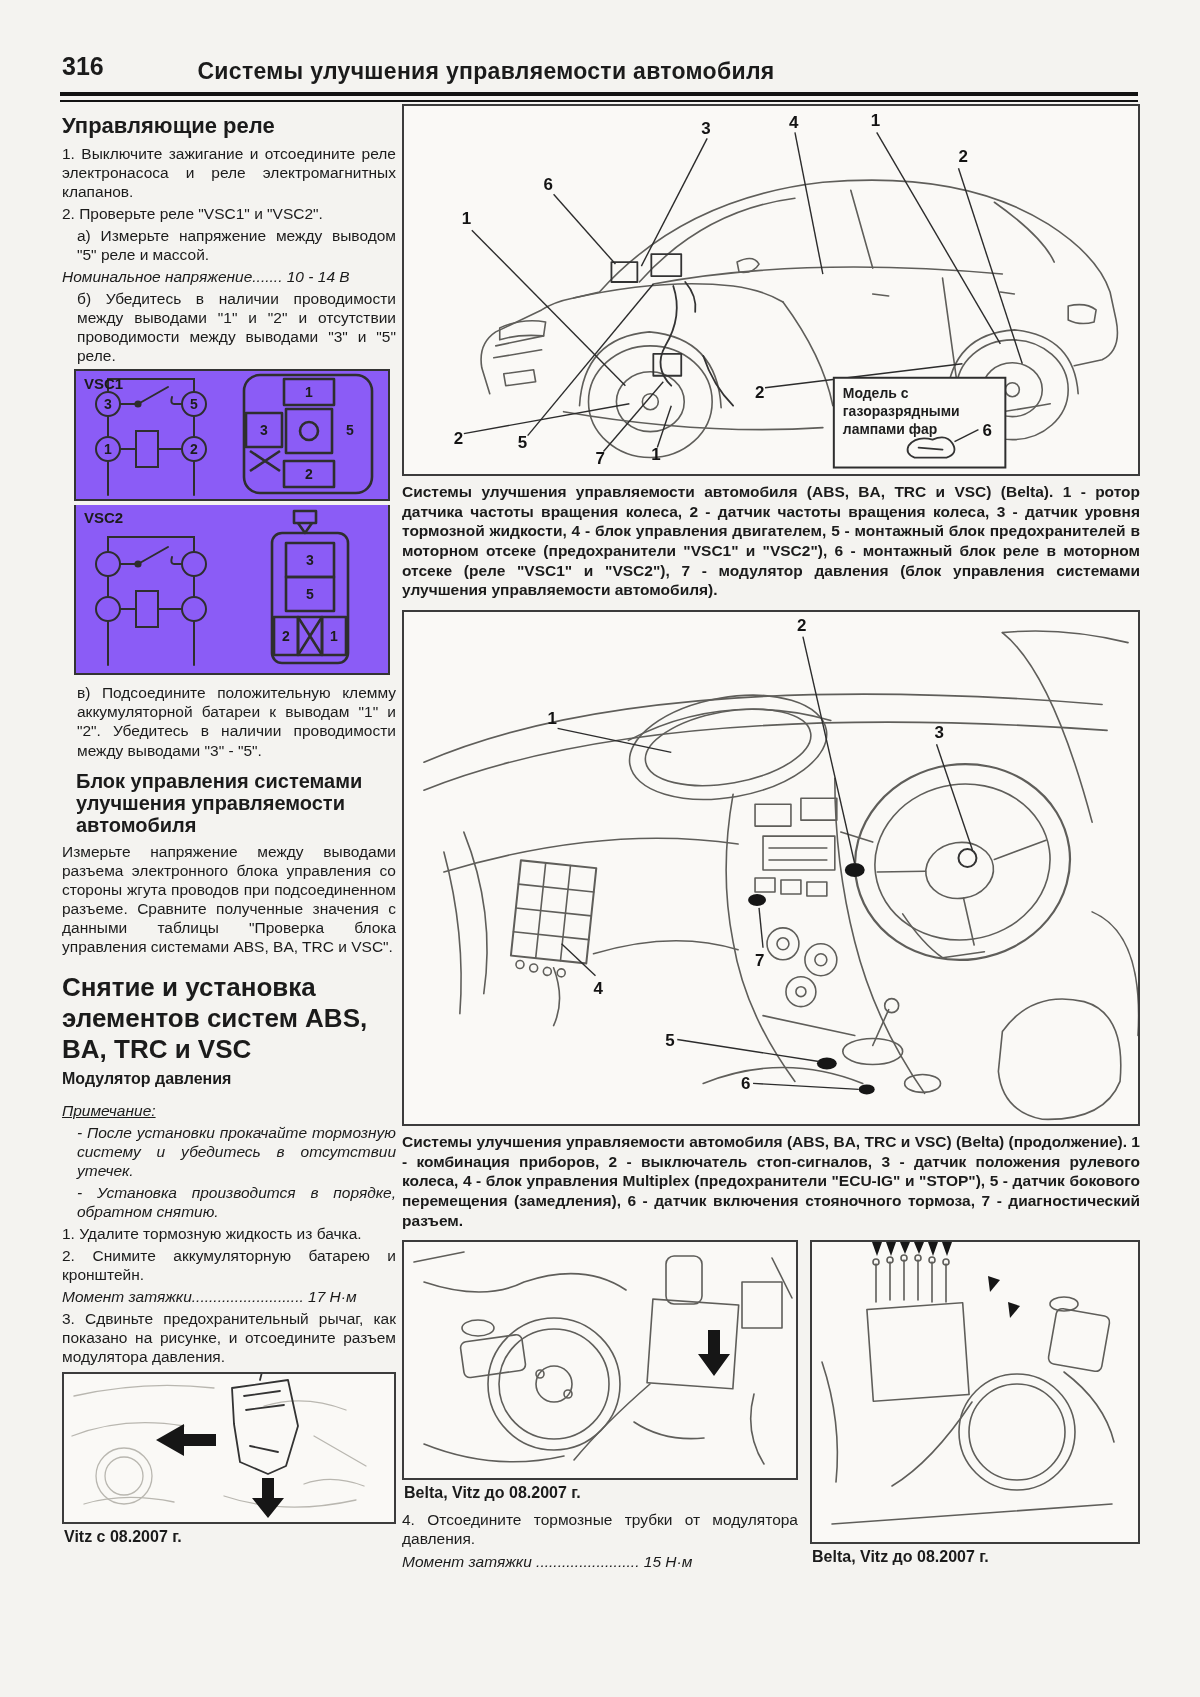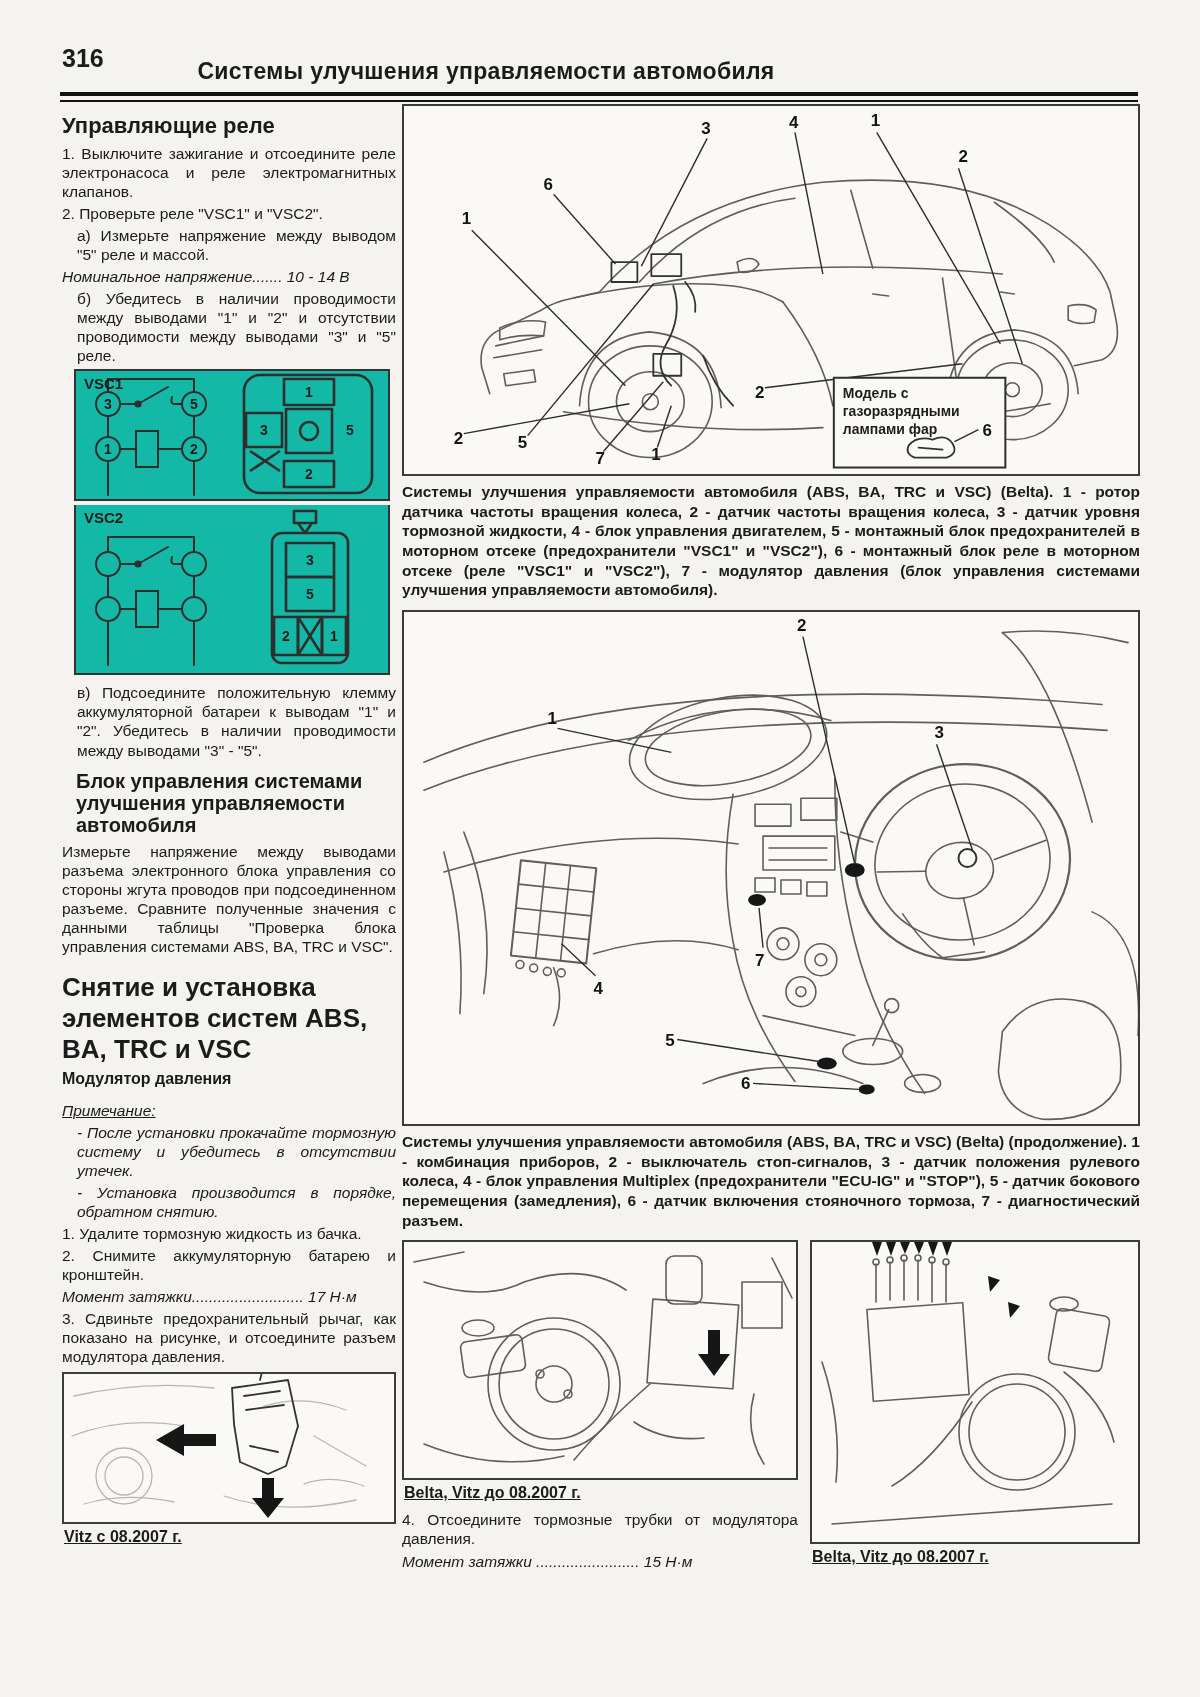--- a/index.html
+++ b/index.html
@@ -1,40 +1,40 @@
 <!DOCTYPE html>
 <html><head>
 <meta charset="utf-8">
 <style>
   html,body{margin:0;padding:0;background:#d8d6d2;}
   .page{position:relative;width:1200px;height:1697px;background:#f4f3f0;
         font-family:"Liberation Sans",sans-serif;color:#1b1b1b;overflow:hidden;}
   
-  .pageno{position:absolute;left:62px;top:44px;font-size:25px;font-weight:bold;}
+  .pageno{position:absolute;left:62px;top:52px;font-size:25px;font-weight:bold;}
   .ptitle{position:absolute;left:0;top:58px;width:972px;text-align:center;
           font-size:23px;font-weight:bold;letter-spacing:.3px;}
   .hrule{position:absolute;left:60px;top:92px;width:1078px;height:4px;
          border-top:4px solid #121212;border-bottom:2px solid #121212;}
   
   .colL{position:absolute;left:62px;top:112px;width:334px;}
   .colR{position:absolute;left:402px;top:104px;width:738px;}
   p{margin:0 0 3px 0;font-size:15.5px;line-height:1.23;text-align:justify;}
   .ind{padding-left:15px;}
   .it{font-style:italic;}
   .note-label{font-style:italic;text-decoration:underline;}
   h2{font-size:22px;margin:2px 0 5px 0;line-height:1.12;}
   h2.mid{font-size:20px;margin:10px 0 5px 14px;}
   h1.big{font-size:26px;margin:16px 0 4px 0;line-height:1.2;}
   h3{font-size:16px;margin:2px 0 13px 0;}
-  .relaybox{border:2px solid #333;background:#14b8a6;position:relative;margin:4px 0 0 12px;width:312px;}
+  .relaybox{border:2px solid #333;background:#8b5cf6;position:relative;margin:4px 0 0 12px;width:312px;}
   .relaybox + .relaybox{border-top:none;}
   .rlabel{position:absolute;left:8px;top:4px;font-size:15px;font-weight:bold;}
   .figframe{border:2px solid #3c3c3c;background:#faf9f6;}
   .figcap{font-weight:bold;font-size:15.5px;line-height:1.27;text-align:justify;margin:6px 0 10px 0;}
-  .photocap{font-weight:bold;font-size:16px;margin:4px 0 8px 2px;text-align:left;text-decoration:underline;}
+  .photocap{font-weight:bold;font-size:16px;margin:4px 0 8px 2px;text-align:left;}
   .botrow{display:flex;gap:12px;align-items:flex-start;margin-top:4px;}
   svg{display:block;}
   .co{font:bold 17px "Liberation Sans",sans-serif;fill:#141414;}
   .pin{font:bold 14px "Liberation Sans",sans-serif;fill:#1d1d1d;text-anchor:middle;}
   .insettext{font:bold 14px "Liberation Sans",sans-serif;fill:#1d1d1d;}
   .sk{stroke:#5f5e5a;stroke-width:1.6;fill:none;stroke-linecap:round;stroke-linejoin:round;}
   .skd{stroke:#333;stroke-width:1.8;fill:none;stroke-linecap:round;stroke-linejoin:round;}
   .skf{stroke:#b9b7b0;stroke-width:1.3;fill:none;stroke-linecap:round;}
   .ldr{stroke:#2c2c2c;stroke-width:1.4;fill:none;}
   .cw{stroke:#2e2e2e;stroke-width:2;fill:none;stroke-linecap:round;}

